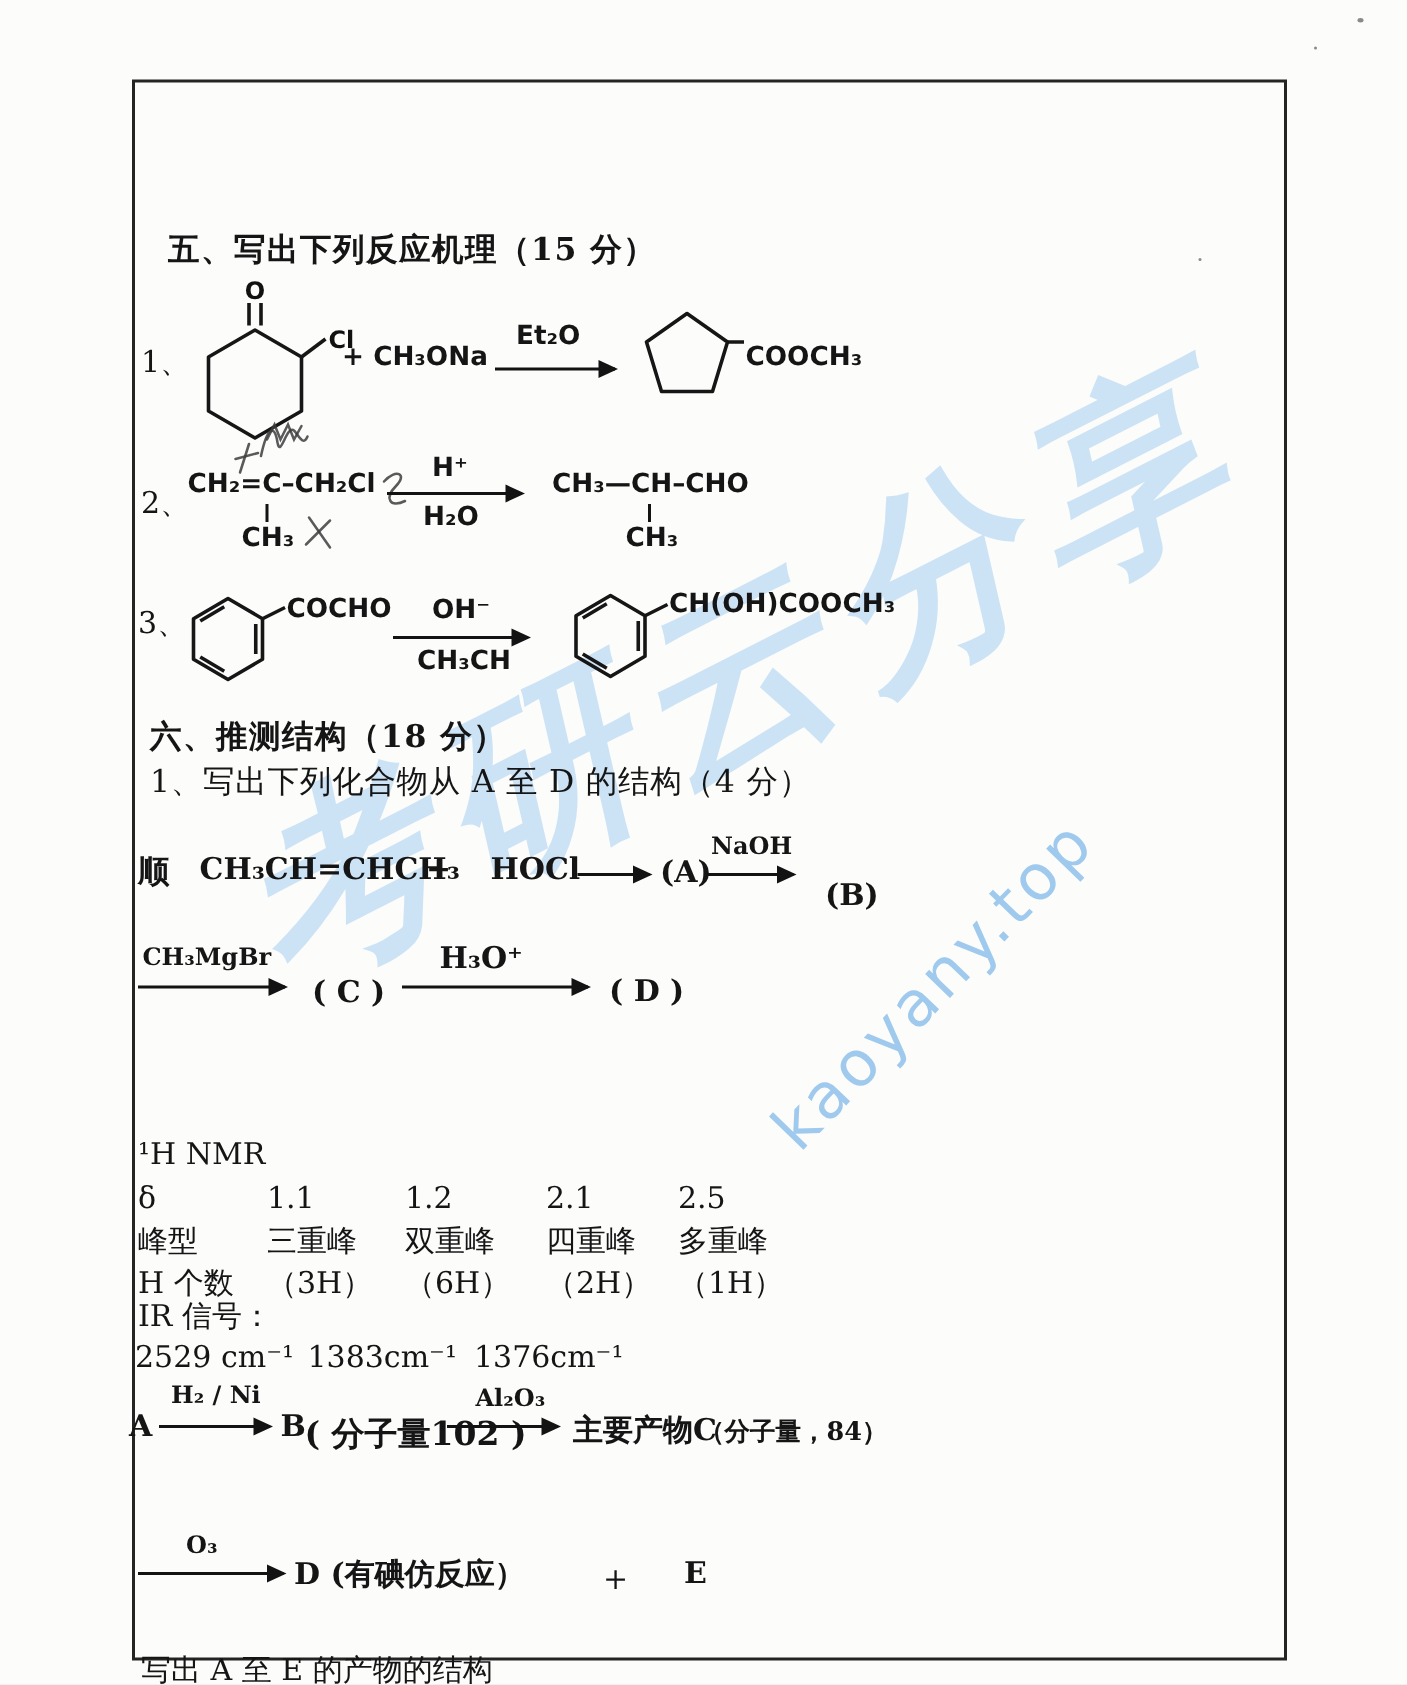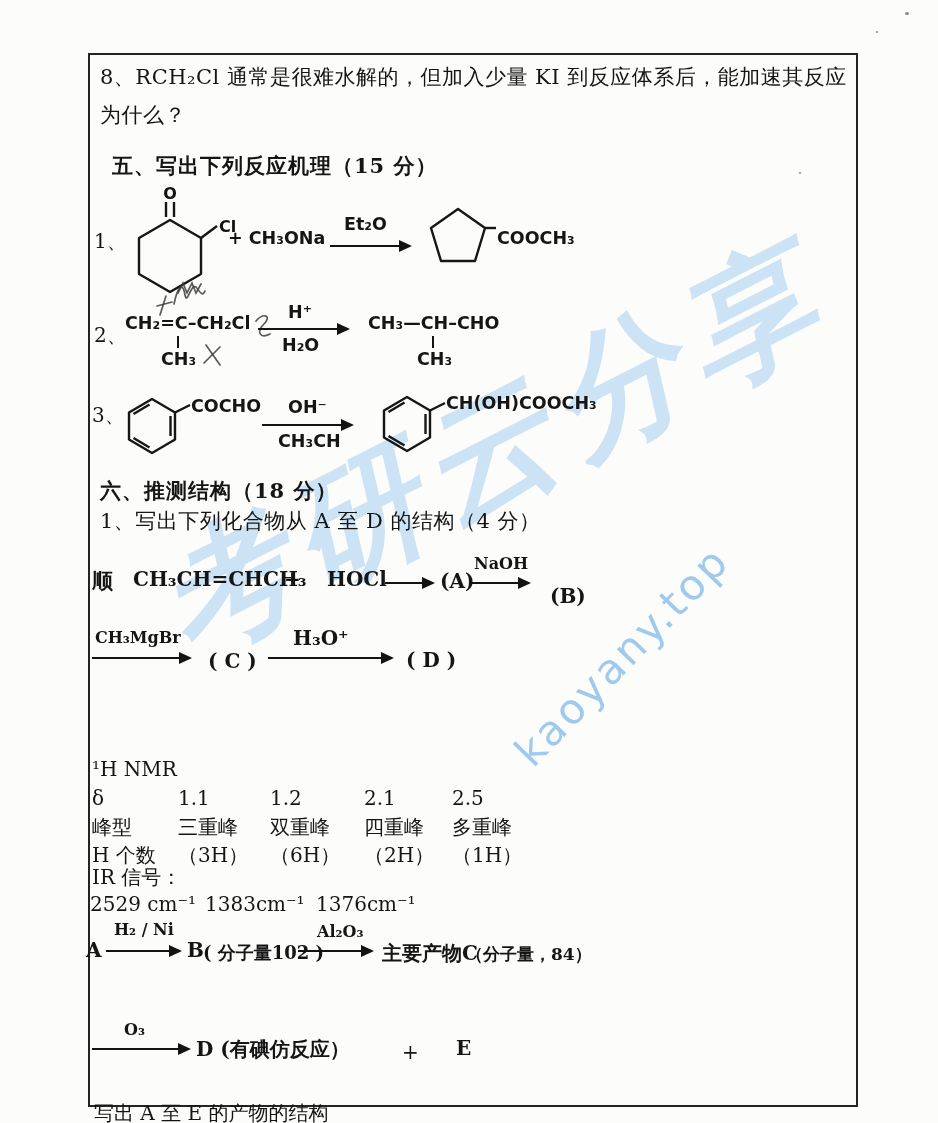--- a/index.html
+++ b/index.html
@@ -39,21 +39,20 @@
   <div class="wm wm-site abs" style="left:505px;top:742px;">kaoyany.top</div>
 
   <div class="speck" style="left:905px;top:12px;width:4px;height:3px;"></div>
   <div class="speck" style="left:876px;top:31px;width:2px;height:2px;"></div>
   <div class="speck" style="left:799px;top:172px;width:2px;height:2px;"></div>
 
   <div class="frame"></div>
 
   <div class="content">
 
-    <div class="abs txt cjk" style="left:100px;top:58px;width:750px;">8、RCH₂Cl 通常是很难水解的，但加入少量 KI 到反应体系后，能加速其反应为什么？</div>
 
     <div class="abs h cjk" style="left:100px;top:152px;margin-left:12px;">五、写出下列反应机理（15 分）</div>
 
     <div class="abs num" style="left:94px;top:228px;">1、</div>
 
     <svg class="abs struct" style="left:106px;top:186px;" width="132" height="118" viewBox="0 0 132 118">
       <polygon points="64,34 95,52 95,88 64,106 33,88 33,52"></polygon>
       <line x1="60" y1="31" x2="60" y2="16"></line>
       <line x1="68" y1="31" x2="68" y2="16"></line>
       <text x="64" y="13" font-size="16" text-anchor="middle">O</text>
@@ -161,21 +160,21 @@
 
     <div class="abs num cjk" style="left:92px;top:864px;">IR 信号：</div>
     <div class="abs num" style="left:90px;top:892px;">2529 cm⁻¹</div>
     <div class="abs num" style="left:205px;top:892px;">1383cm⁻¹</div>
     <div class="abs num" style="left:316px;top:892px;text-align:center;">1376cm⁻¹</div>
 
     <div class="abs sch" style="left:86px;top:938px;">A</div>
     <div class="abs sch-s" style="left:114px;top:920px;">H₂ / Ni</div>
     <div class="arr" style="left:106px;top:950px;width:74px;"></div>
     <div class="abs sch" style="left:187px;top:938px;">B</div>
-    <div class="abs cjk" style="left:203px;top:941px;font-size:18px;font-weight:bold;">( 分子量102 )</div>
+    <div class="abs cjk" style="left:203px;top:941px;font-size:22px;font-weight:bold;">( 分子量102 )</div>
     <div class="abs sch-s" style="left:317px;top:922px;">Al₂O₃</div>
     <div class="arr" style="left:298px;top:950px;width:74px;"></div>
     <div class="abs sch cjk" style="left:382px;top:940px;">主要产物C</div>
     <div class="abs cjk" style="left:466px;top:943px;font-size:17px;font-weight:bold;">（分子量，84）</div>
 
     <div class="abs sch-s" style="left:124px;top:1020px;">O₃</div>
     <div class="arr" style="left:92px;top:1048px;width:97px;"></div>
     <div class="abs sch cjk" style="left:196px;top:1036px;">D (有碘仿反应）</div>
     <div class="abs sch" style="left:402px;top:1040px;font-weight:normal;">+</div>
     <div class="abs sch" style="left:456px;top:1036px;">E</div>

